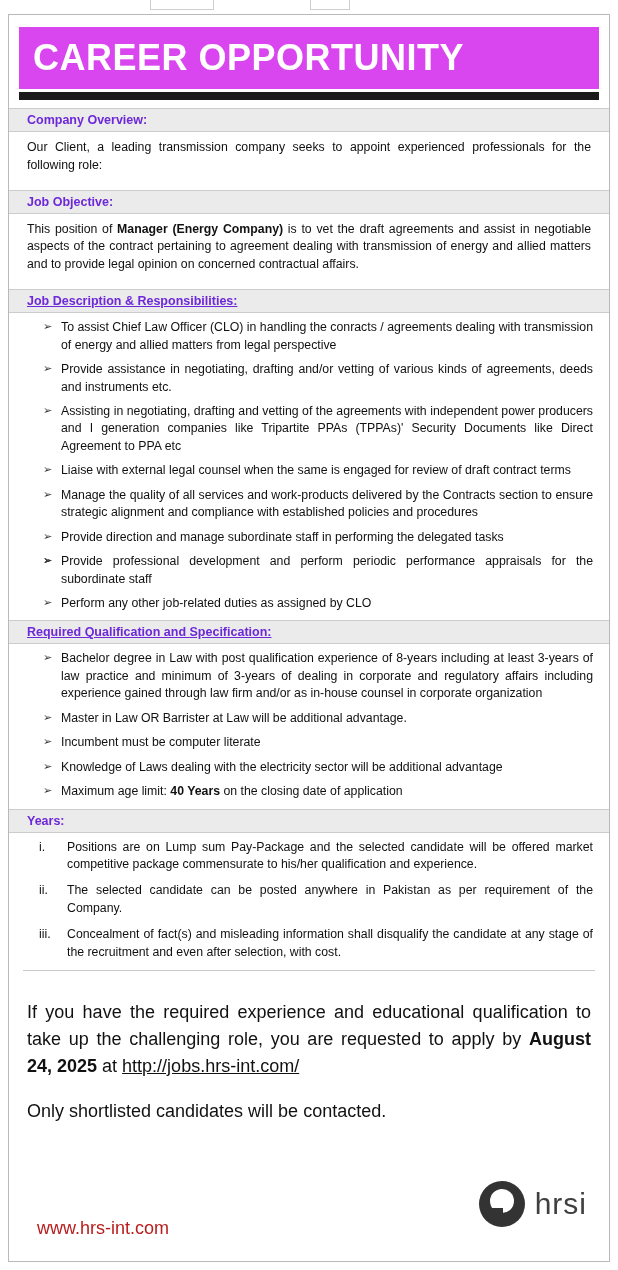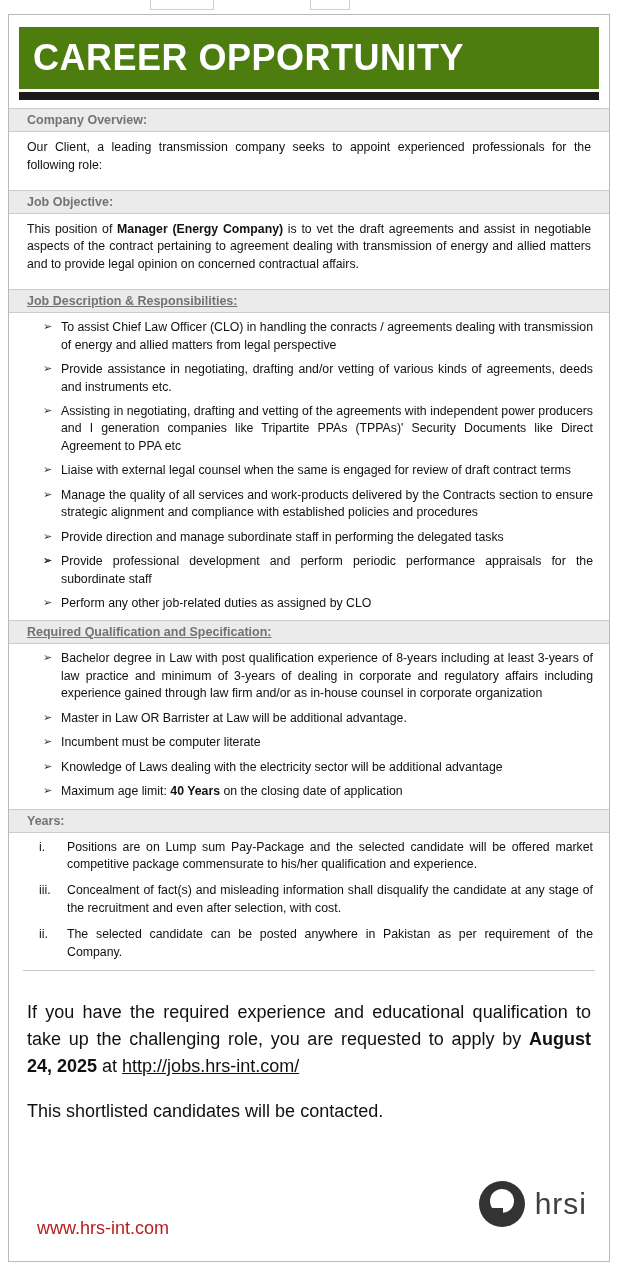--- a/index.html
+++ b/index.html
@@ -42,21 +42,21 @@
     height: 1248px;
     border: 1px solid #b9b9b9;
     background: #ffffff;
     box-sizing: border-box;
   }
 
   
   .banner {
     margin: 12px 10px 0 10px;
     height: 62px;
-    background: #4d7c0f;
+    background: #d946ef;
     position: relative;
   }
   .banner-text {
     position: absolute;
     left: 14px;
     top: 50%;
     transform: translateY(-50%);
     color: #ffffff;
     font-size: 36px;
     font-weight: bold;
@@ -71,21 +71,21 @@
   }
 
   
   .sec-head {
     background: #ebebeb;
     border-top: 1px solid #cccccc;
     border-bottom: 1px solid #cccccc;
     padding: 4px 0 4px 18px;
     font-size: 12.5px;
     font-weight: bold;
-    color: #737373;
+    color: #6d28d9;
     margin-top: 8px;
   }
   .sec-head.u span { text-decoration: underline; }
 
   .body-block {
     padding: 7px 18px 7px 18px;
     font-size: 12.3px;
     line-height: 1.45;
     text-align: justify;
   }
@@ -260,29 +260,29 @@
     <li><span class="mark">➢</span><span>Incumbent must be computer literate</span></li>
     <li><span class="mark">➢</span><span>Knowledge of Laws dealing with the electricity sector will be additional advantage</span></li>
     <li><span class="mark">➢</span><span>Maximum age limit: </span><b>40 Years</b><span> on the closing date of application</span></li>
   </ul>
 
   <div class="sec-head">
     <span>Years:</span>
   </div>
   <ol class="notes">
     <li><span class="rn">i.</span><span>Positions are on Lump sum Pay-Package and the selected candidate will be offered market competitive package commensurate to his/her qualification and experience.</span></li>
+    <li><span class="rn">ii.</span><span>The selected candidate can be posted anywhere in Pakistan as per requirement of the Company.</span></li>
     <li><span class="rn">iii.</span><span>Concealment of fact(s) and misleading information shall disqualify the candidate at any stage of the recruitment and even after selection, with cost.</span></li>
-    <li><span class="rn">ii.</span><span>The selected candidate can be posted anywhere in Pakistan as per requirement of the Company.</span></li>
   </ol>
 
   <hr class="thin">
 
   <div class="footer">
     <p><span>If you have the required experience and educational qualification to take up the challenging role, you are requested to apply by </span><b>August 24, 2025</b><span> at </span><a href="#">http://jobs.hrs-int.com/</a></p>
-    <p class="shortlist">This shortlisted candidates will be contacted.</p>
+    <p class="shortlist">Only shortlisted candidates will be contacted.</p>
   </div>
 
   <div class="logo-wrap">
     <div class="logo-mark"></div>
     <div class="logo-text">hrsi</div>
   </div>
 
   <div class="website">www.hrs-int.com</div>
 
 </div>

